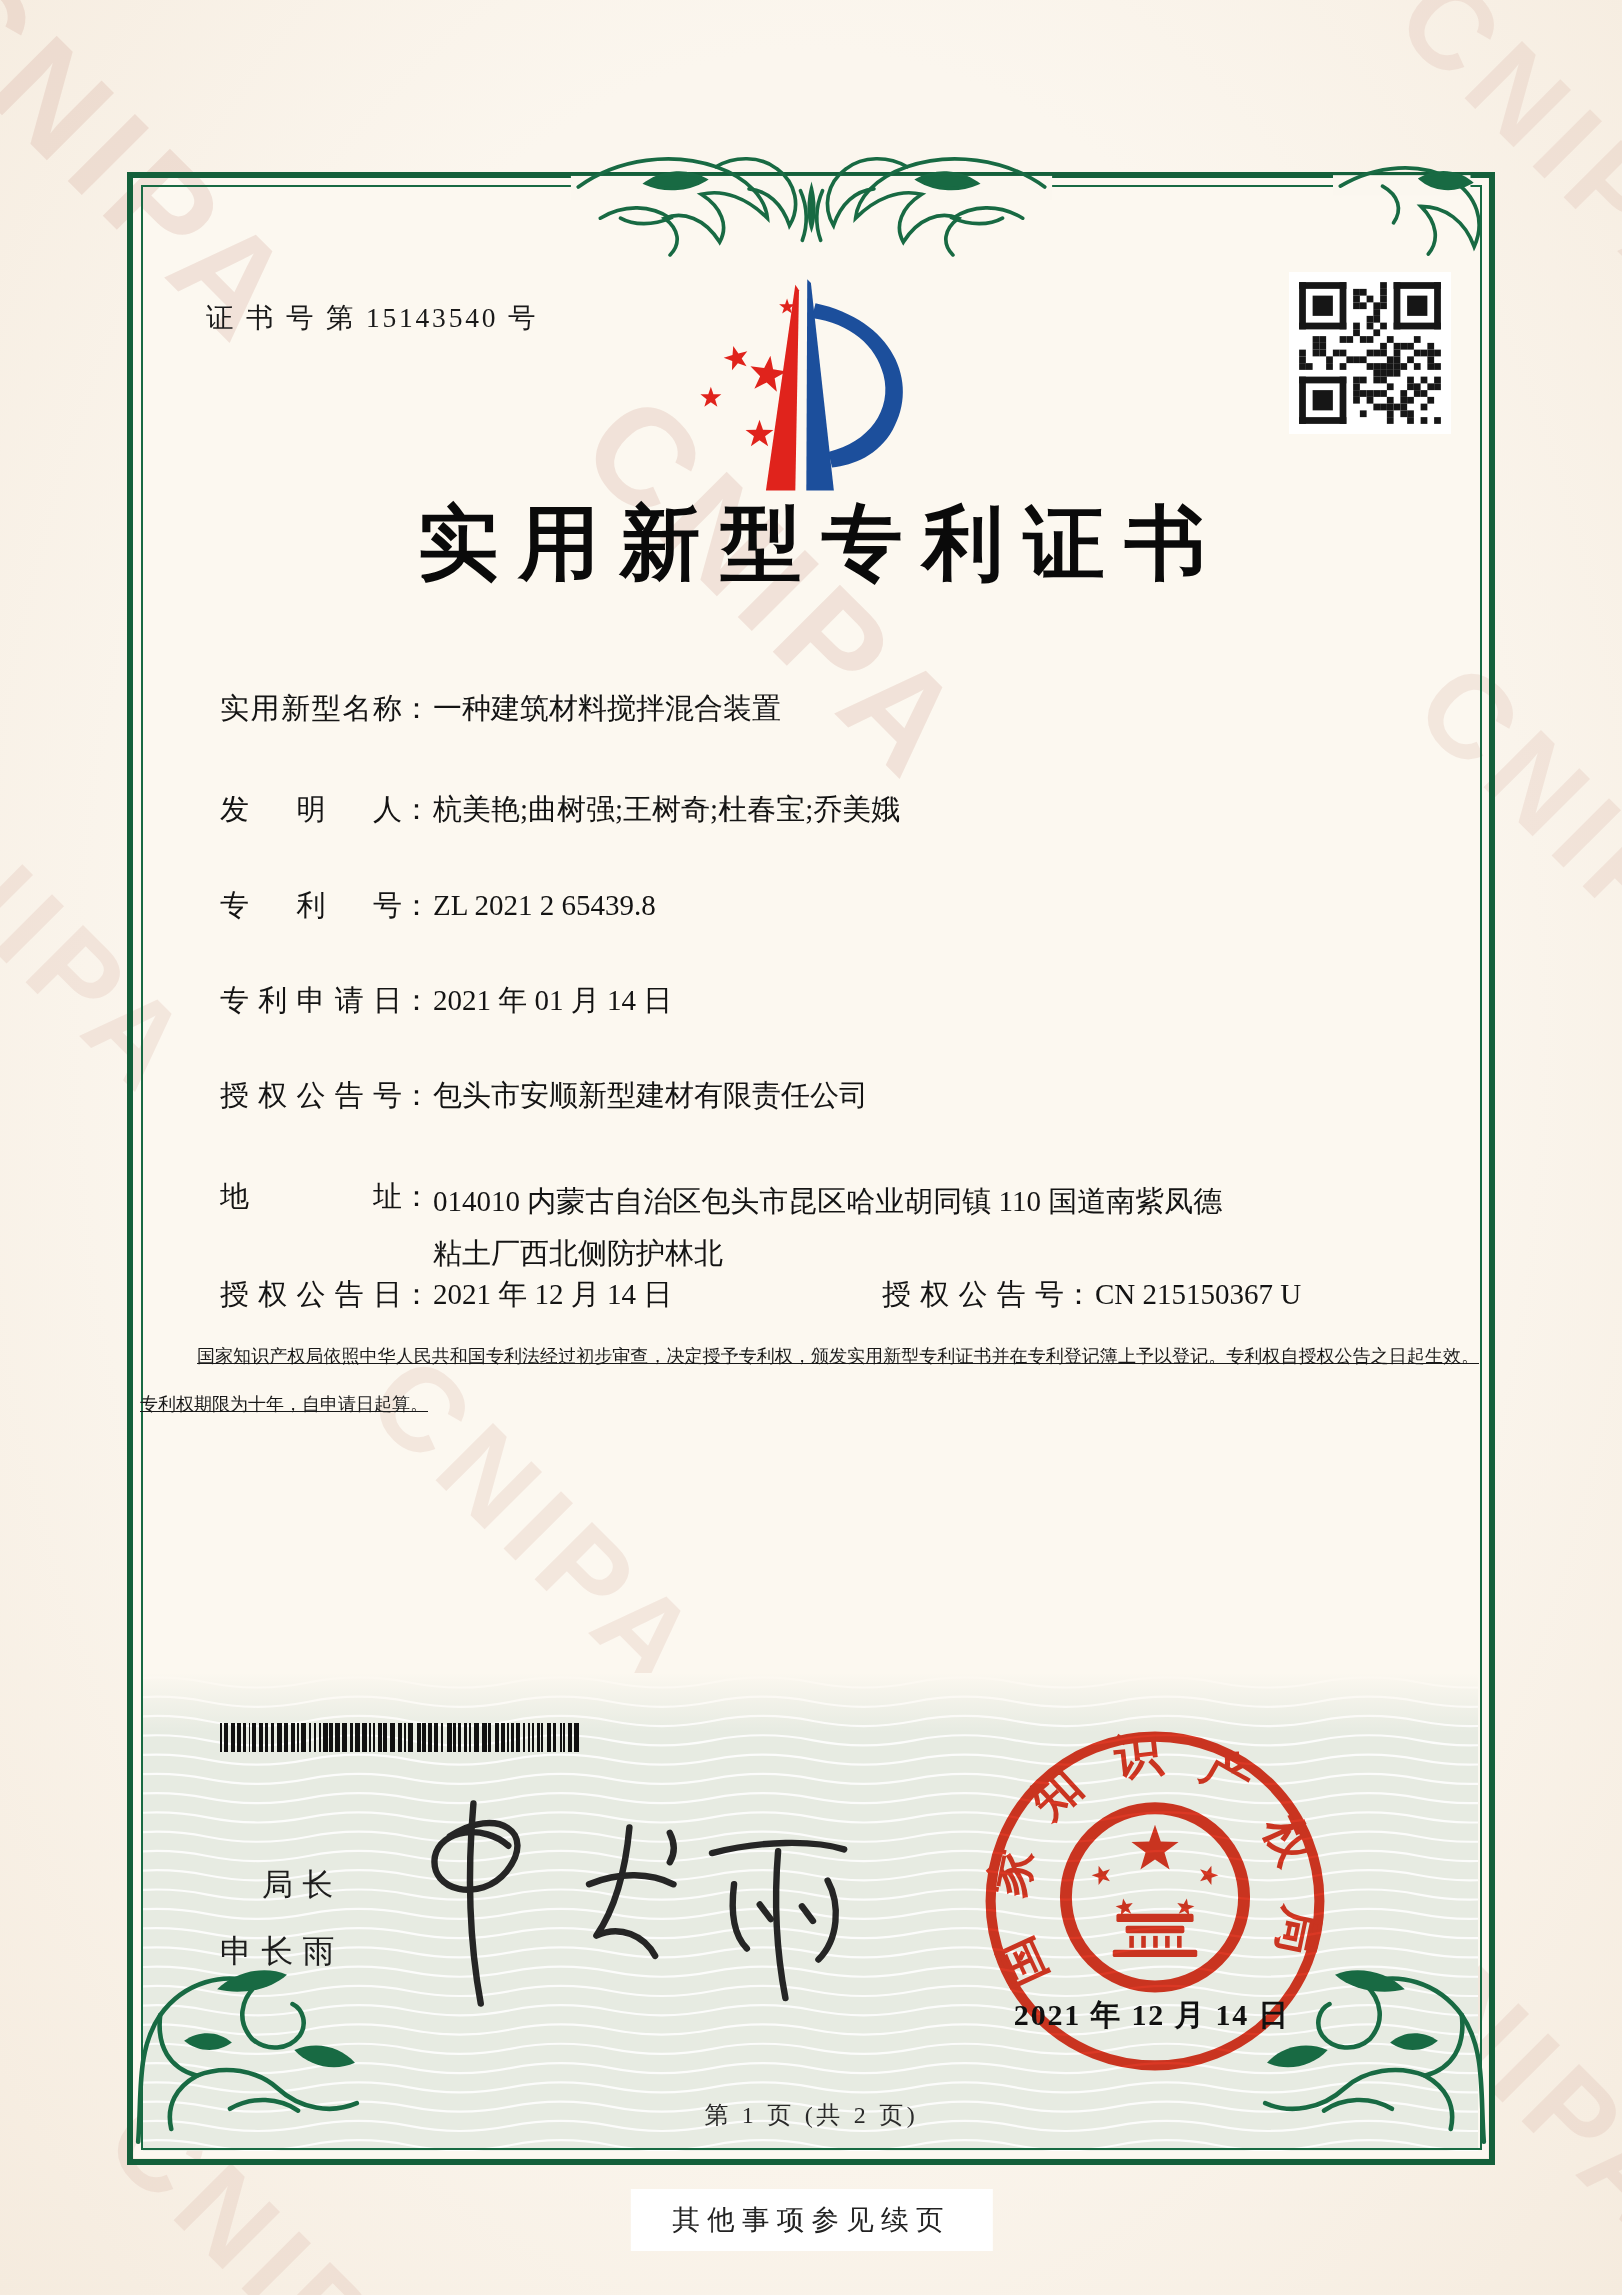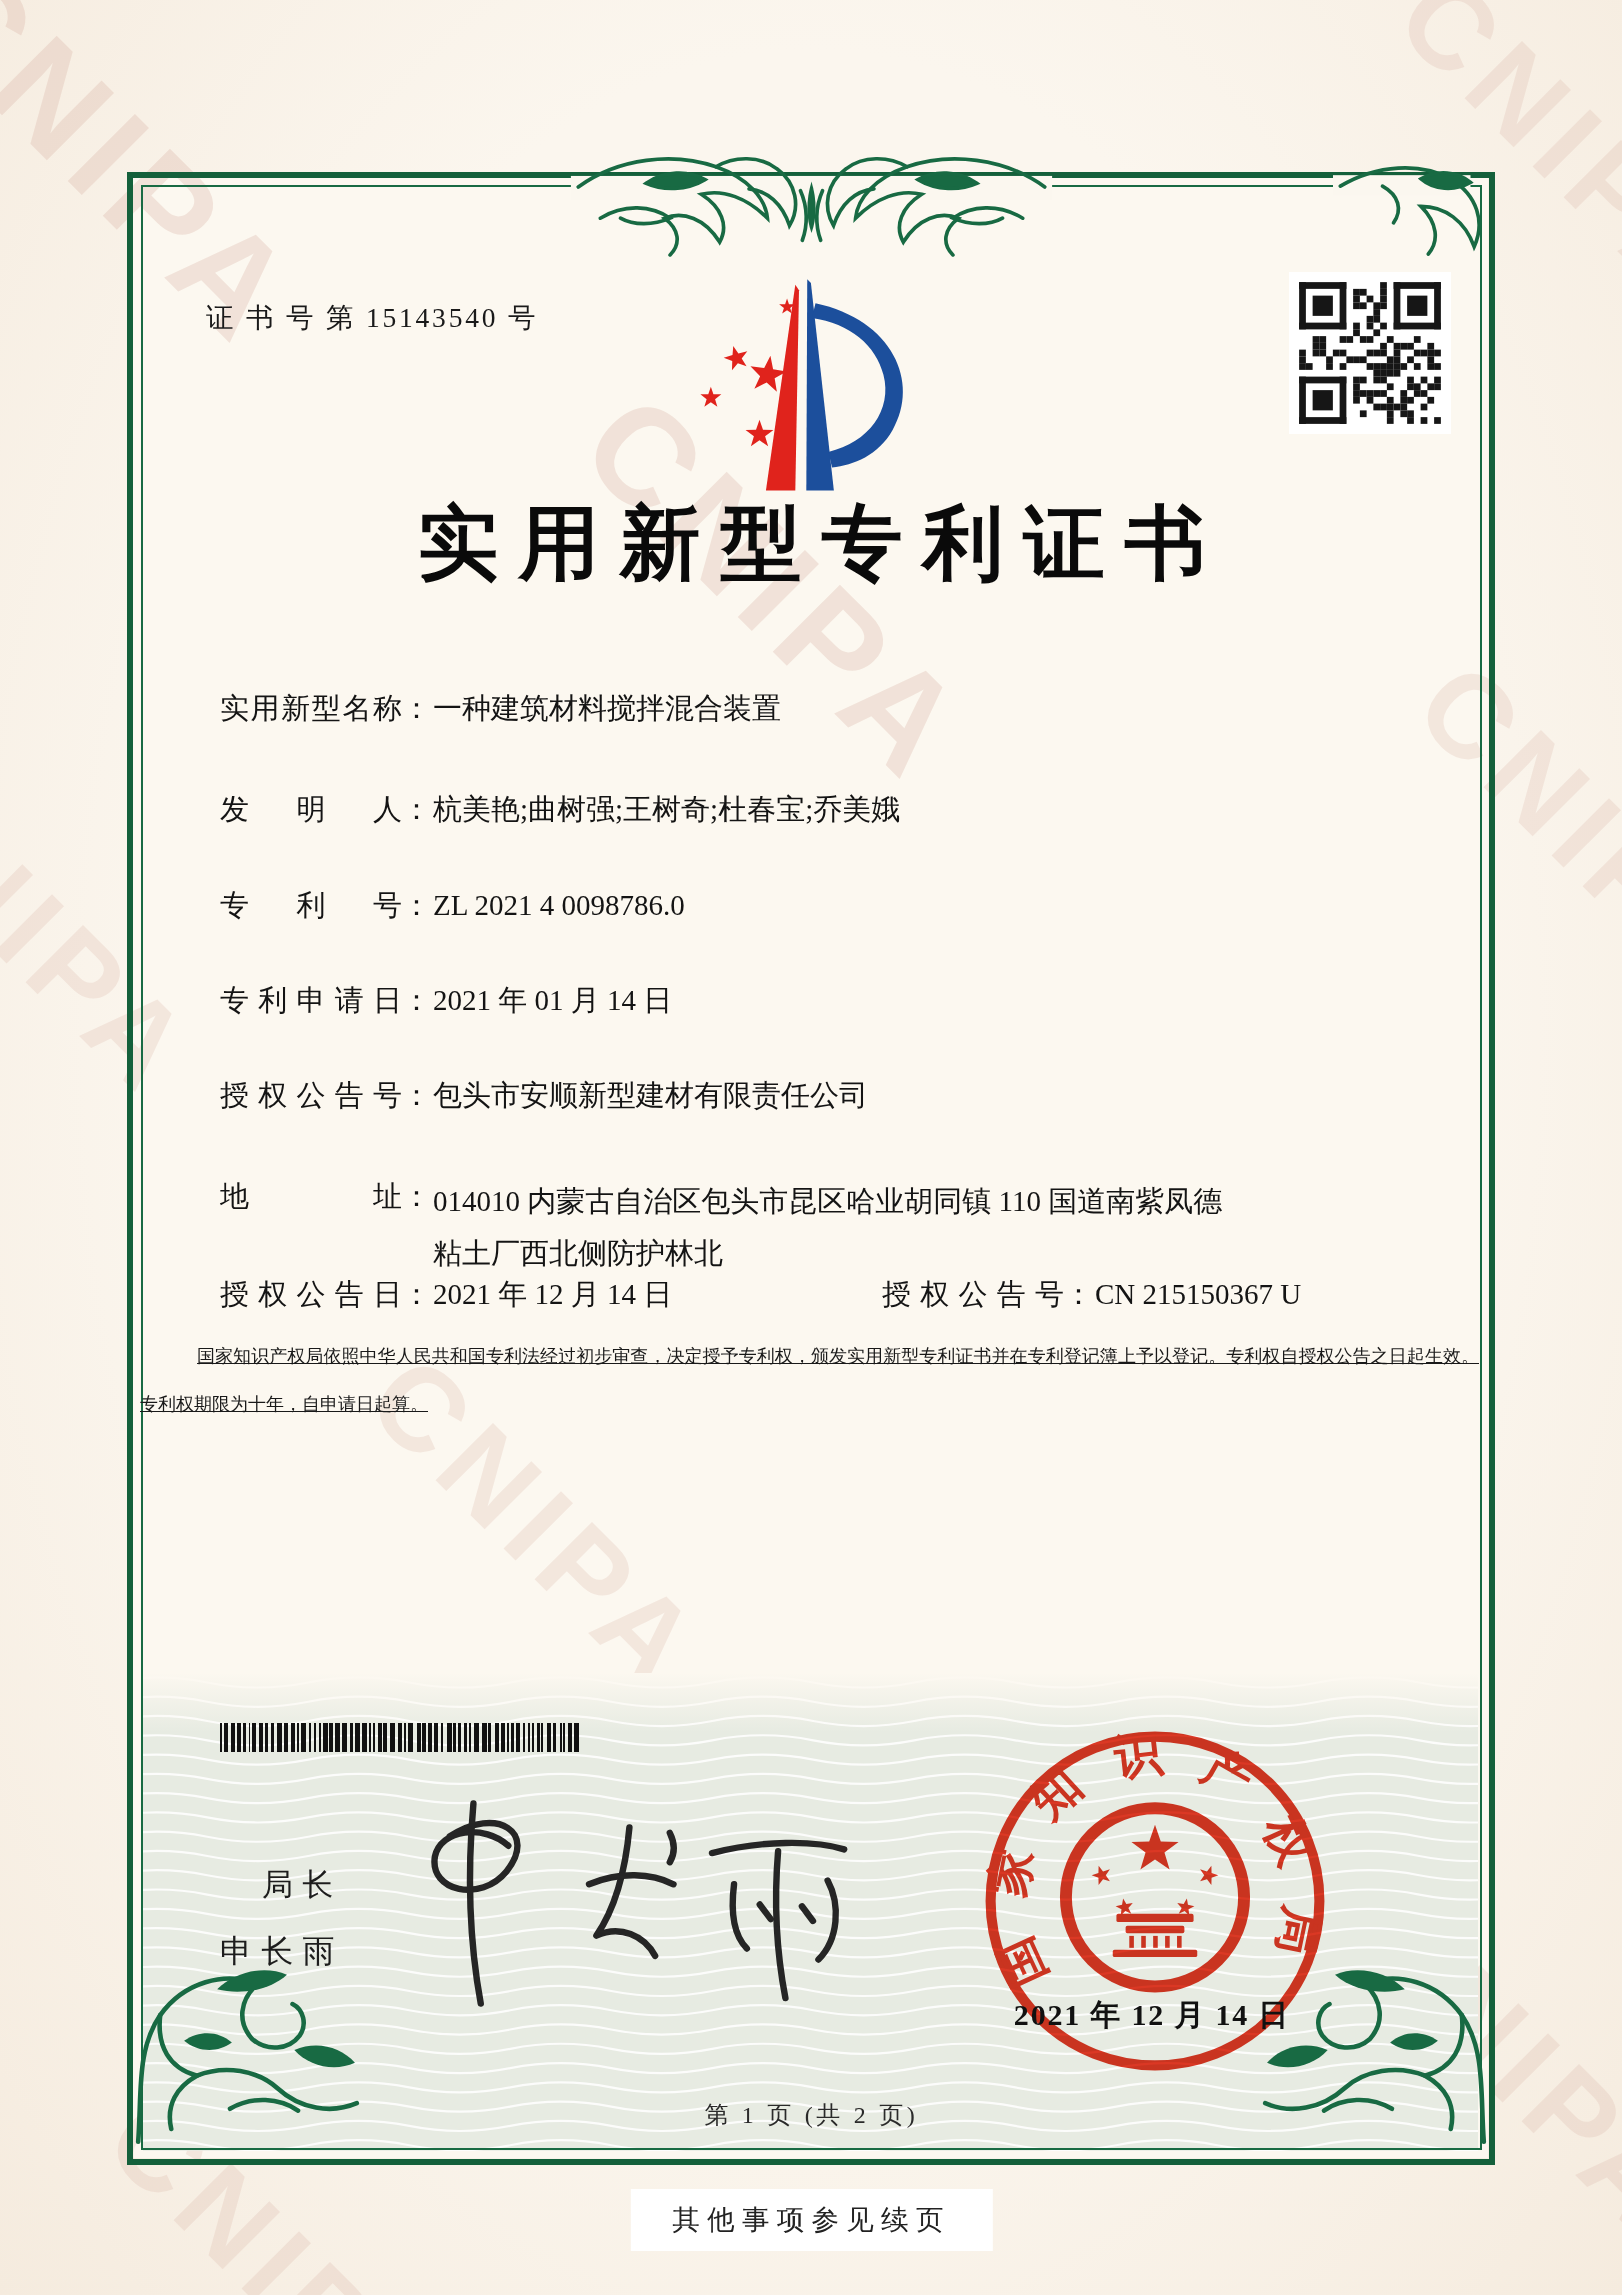--- a/index.html
+++ b/index.html
@@ -302,21 +302,21 @@
 
   <div class="abs title">实用新型专利证书</div>
 
   <div class="frow" style="top:687px">
     <span class="flabel">实用新型名称</span><span class="fcolon">：</span><span class="fvalue">一种建筑材料搅拌混合装置</span>
   </div>
   <div class="frow" style="top:788px">
     <span class="flabel">发明人</span><span class="fcolon">：</span><span class="fvalue">杭美艳;曲树强;王树奇;杜春宝;乔美娥</span>
   </div>
   <div class="frow" style="top:884px">
-    <span class="flabel">专利号</span><span class="fcolon">：</span><span class="fvalue">ZL 2021 4 0098786.0</span>
+    <span class="flabel">专利号</span><span class="fcolon">：</span><span class="fvalue">ZL 2021 2 65439.8</span>
   </div>
   <div class="frow" style="top:979px">
     <span class="flabel">专利申请日</span><span class="fcolon">：</span><span class="fvalue">2021 年 01 月 14 日</span>
   </div>
   <div class="frow" style="top:1074px">
     <span class="flabel">授权公告号</span><span class="fcolon">：</span><span class="fvalue">包头市安顺新型建材有限责任公司</span>
   </div>
   <div class="frow" style="top:1175px">
     <span class="flabel">地址</span><span class="fcolon">：</span><span class="fvalue addr">014010 内蒙古自治区包头市昆区哈业胡同镇 110 国道南紫凤德粘土厂西北侧防护林北</span>
   </div>

